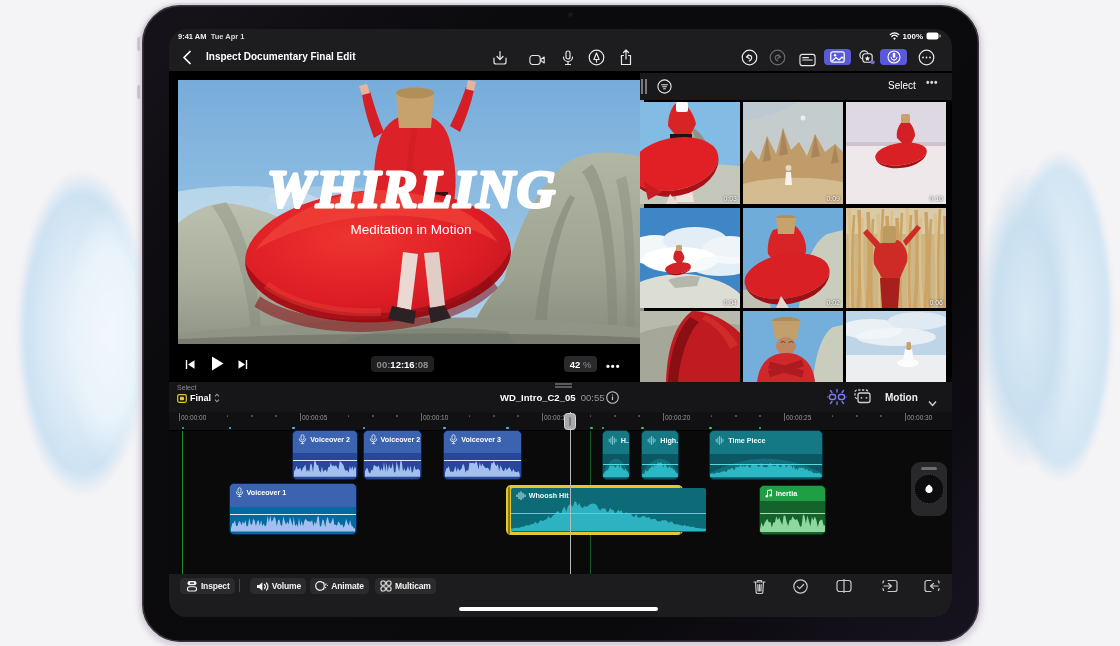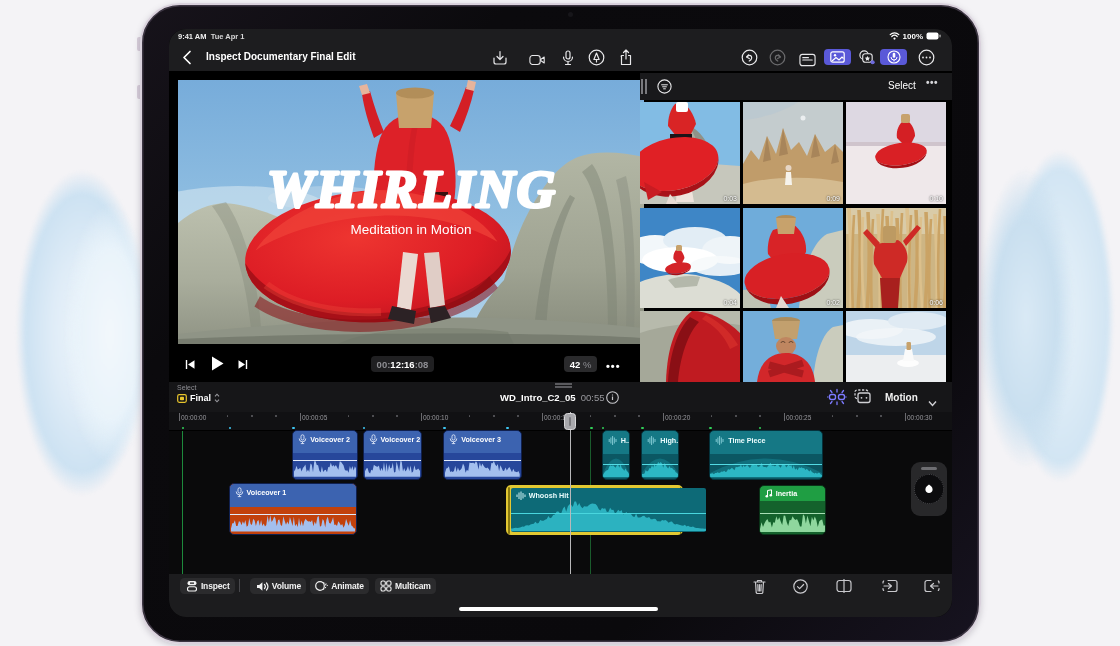--- a/index.html
+++ b/index.html
@@ -487,21 +487,21 @@
 <div style="position:absolute;left:0;top:0;right:0;height:23.0px;background:#157885;border-radius:4px 4px 0 0"></div>
 <svg width="112" height="25" viewBox="0 0 112 25" style="position:absolute;left:0;bottom:1px">
         <path d="M-9 25 Q 56 -14 121 25 Z" fill="#11707d"></path>
         <polygon points="0.0,24.0 0.0,21.0 1.3,20.5 2.6,20.2 3.9,21.2 5.2,19.9 6.4,19.9 7.7,19.3 9.0,20.0 10.3,19.5 11.6,18.5 12.9,18.8 14.2,17.8 15.5,18.9 16.8,18.5 18.1,16.0 19.3,16.7 20.6,16.1 21.9,14.8 23.2,16.1 24.5,17.2 25.8,13.7 27.1,14.3 28.4,13.7 29.7,13.6 31.0,11.6 32.2,14.4 33.5,12.2 34.8,14.0 36.1,12.7 37.4,12.0 38.7,13.8 40.0,15.0 41.3,12.6 42.6,11.0 43.8,11.6 45.1,12.4 46.4,11.1 47.7,13.8 49.0,13.8 50.3,12.8 51.6,9.7 52.9,13.5 54.2,14.0 55.5,14.1 56.7,14.5 58.0,13.0 59.3,11.2 60.6,9.7 61.9,12.8 63.2,12.6 64.5,13.2 65.8,13.1 67.1,10.4 68.4,11.9 69.6,13.7 70.9,14.7 72.2,11.0 73.5,11.6 74.8,11.1 76.1,14.5 77.4,13.1 78.7,11.3 80.0,13.3 81.2,11.7 82.5,15.8 83.8,12.2 85.1,16.8 86.4,15.3 87.7,17.3 89.0,14.2 90.3,15.0 91.6,14.2 92.9,15.2 94.1,15.1 95.4,16.9 96.7,15.7 98.0,16.9 99.3,18.5 100.6,17.0 101.9,19.0 103.2,19.8 104.5,20.4 105.8,19.8 107.0,20.7 108.3,19.7 109.6,20.1 110.9,21.6 112.2,22.0 112.2,24.0" fill="#2cb7c4"></polygon>
       </svg>
 <div style="position:absolute;left:0;right:0;top:33.2px;height:1.2px;background:#53dbe4"></div>
 <div class="cliplab" style="top:4px;color:#eafcfd"><svg width="10" height="11" viewBox="0 0 10 11">
           <path d="M1.2 4 v3 M2.9 2.5 v6 M4.6 1 v9 M6.3 2.5 v6 M8 4 v3" stroke="#7fc9d2" stroke-width="1" fill="none"></path>
         </svg> Time Piece</div>
 </div>
-    <div class="clip" style="left:59.5px;top:454px;width:128.3px;height:52px;background:#c2410c;border:1px solid #10204f">
+    <div class="clip" style="left:59.5px;top:454px;width:128.3px;height:52px;background:#0369a1;border:1px solid #10204f">
 <div style="position:absolute;left:0;top:0;right:0;height:22.9px;background:#3c63b0;border-radius:4px 4px 0 0"></div>
 <div class="cliplab"><svg width="9" height="11" viewBox="0 0 9 11">
           <rect x="3" y="0.8" width="3" height="5.2" rx="1.5" fill="none" stroke="#dfe8f8" stroke-width="0.9"></rect>
           <path d="M1.2 4.5 a3.3 3.3 0 0 0 6.6 0 M4.5 7.8 V9.6 M2.8 9.6 h3.4" stroke="#dfe8f8" stroke-width="0.9" fill="none"></path>
         </svg> Voiceover 1</div>
 <div style="position:absolute;left:0;right:0;top:30.4px;height:1px;background:#e4ecfa"></div>
 <div style="position:absolute;left:1px;bottom:1px;width:124.30000000000001px;height:20px"><svg width="124.30000000000001" height="19" viewBox="0 0 124.30000000000001 19" style="">
           <polygon points="0.0,18.6 0.0,15.5 1.3,10.2 2.6,10.2 3.9,7.3 5.2,13.1 6.5,13.0 7.9,8.3 9.2,8.8 10.5,12.2 11.8,8.2 13.1,11.0 14.4,6.9 15.7,13.8 17.0,12.6 18.3,5.1 19.6,11.0 20.9,12.0 22.2,5.8 23.6,7.6 24.9,13.0 26.2,8.3 27.5,6.9 28.8,12.7 30.1,6.9 31.4,13.1 32.7,10.5 34.0,13.6 35.3,12.1 36.6,2.6 37.9,9.5 39.3,2.3 40.6,9.0 41.9,6.9 43.2,3.5 44.5,5.8 45.8,13.0 47.1,6.9 48.4,6.4 49.7,12.1 51.0,13.1 52.3,3.2 53.6,7.8 55.0,11.8 56.3,8.5 57.6,11.5 58.9,4.1 60.2,7.9 61.5,13.0 62.8,3.8 64.1,13.2 65.4,10.7 66.7,14.0 68.0,4.8 69.3,12.9 70.7,7.6 72.0,13.2 73.3,8.2 74.6,5.7 75.9,7.6 77.2,8.6 78.5,8.3 79.8,8.9 81.1,7.0 82.4,13.3 83.7,8.6 85.0,11.6 86.4,3.9 87.7,3.0 89.0,13.7 90.3,12.8 91.6,6.1 92.9,7.8 94.2,14.4 95.5,6.4 96.8,3.7 98.1,9.8 99.4,10.8 100.7,8.3 102.1,4.2 103.4,11.9 104.7,11.6 106.0,12.9 107.3,8.2 108.6,10.0 109.9,12.4 111.2,11.1 112.5,14.8 113.8,12.1 115.1,5.7 116.4,9.7 117.8,12.8 119.1,7.0 120.4,12.4 121.7,13.6 123.0,15.6 124.3,15.2 124.3,18.6" fill="#a3bfee"></polygon>
         </svg></div>
 </div>

